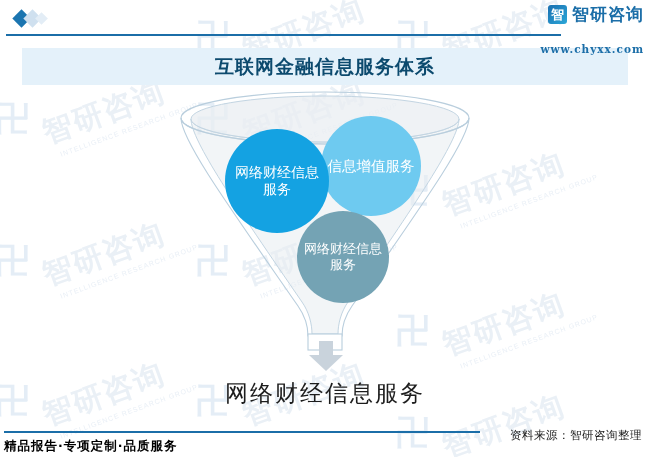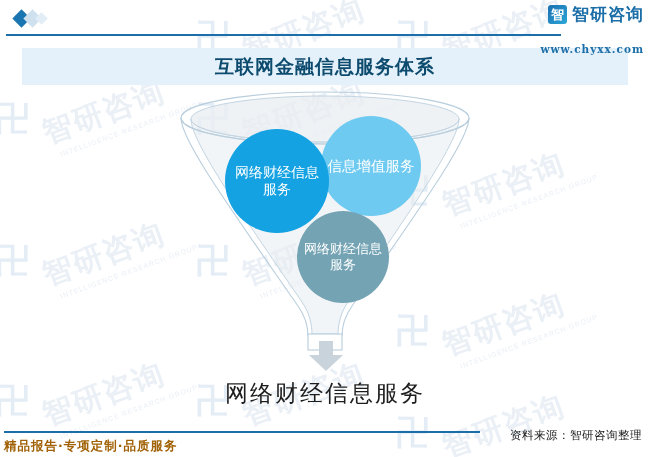--- a/index.html
+++ b/index.html
@@ -243,21 +243,21 @@
     left: 4px; top: 431px;
     width: 476px; height: 1.6px;
     background: #1b6ea8;
     z-index: 5;
   }
   .footer-tagline {
     position: absolute;
     left: 4px; top: 438px;
     font-size: 12.5px;
     font-weight: bold;
-    color: #a16207;
+    color: #000000;
     font-family: "DejaVu Sans", sans-serif;
     letter-spacing: 1px;
     z-index: 6;
   }
 </style>
 </head>
 <body>
 
 <div class="watermark-layer">
   <div class="wm-logo" style="left:-4px;  top:96px;">卍</div>

